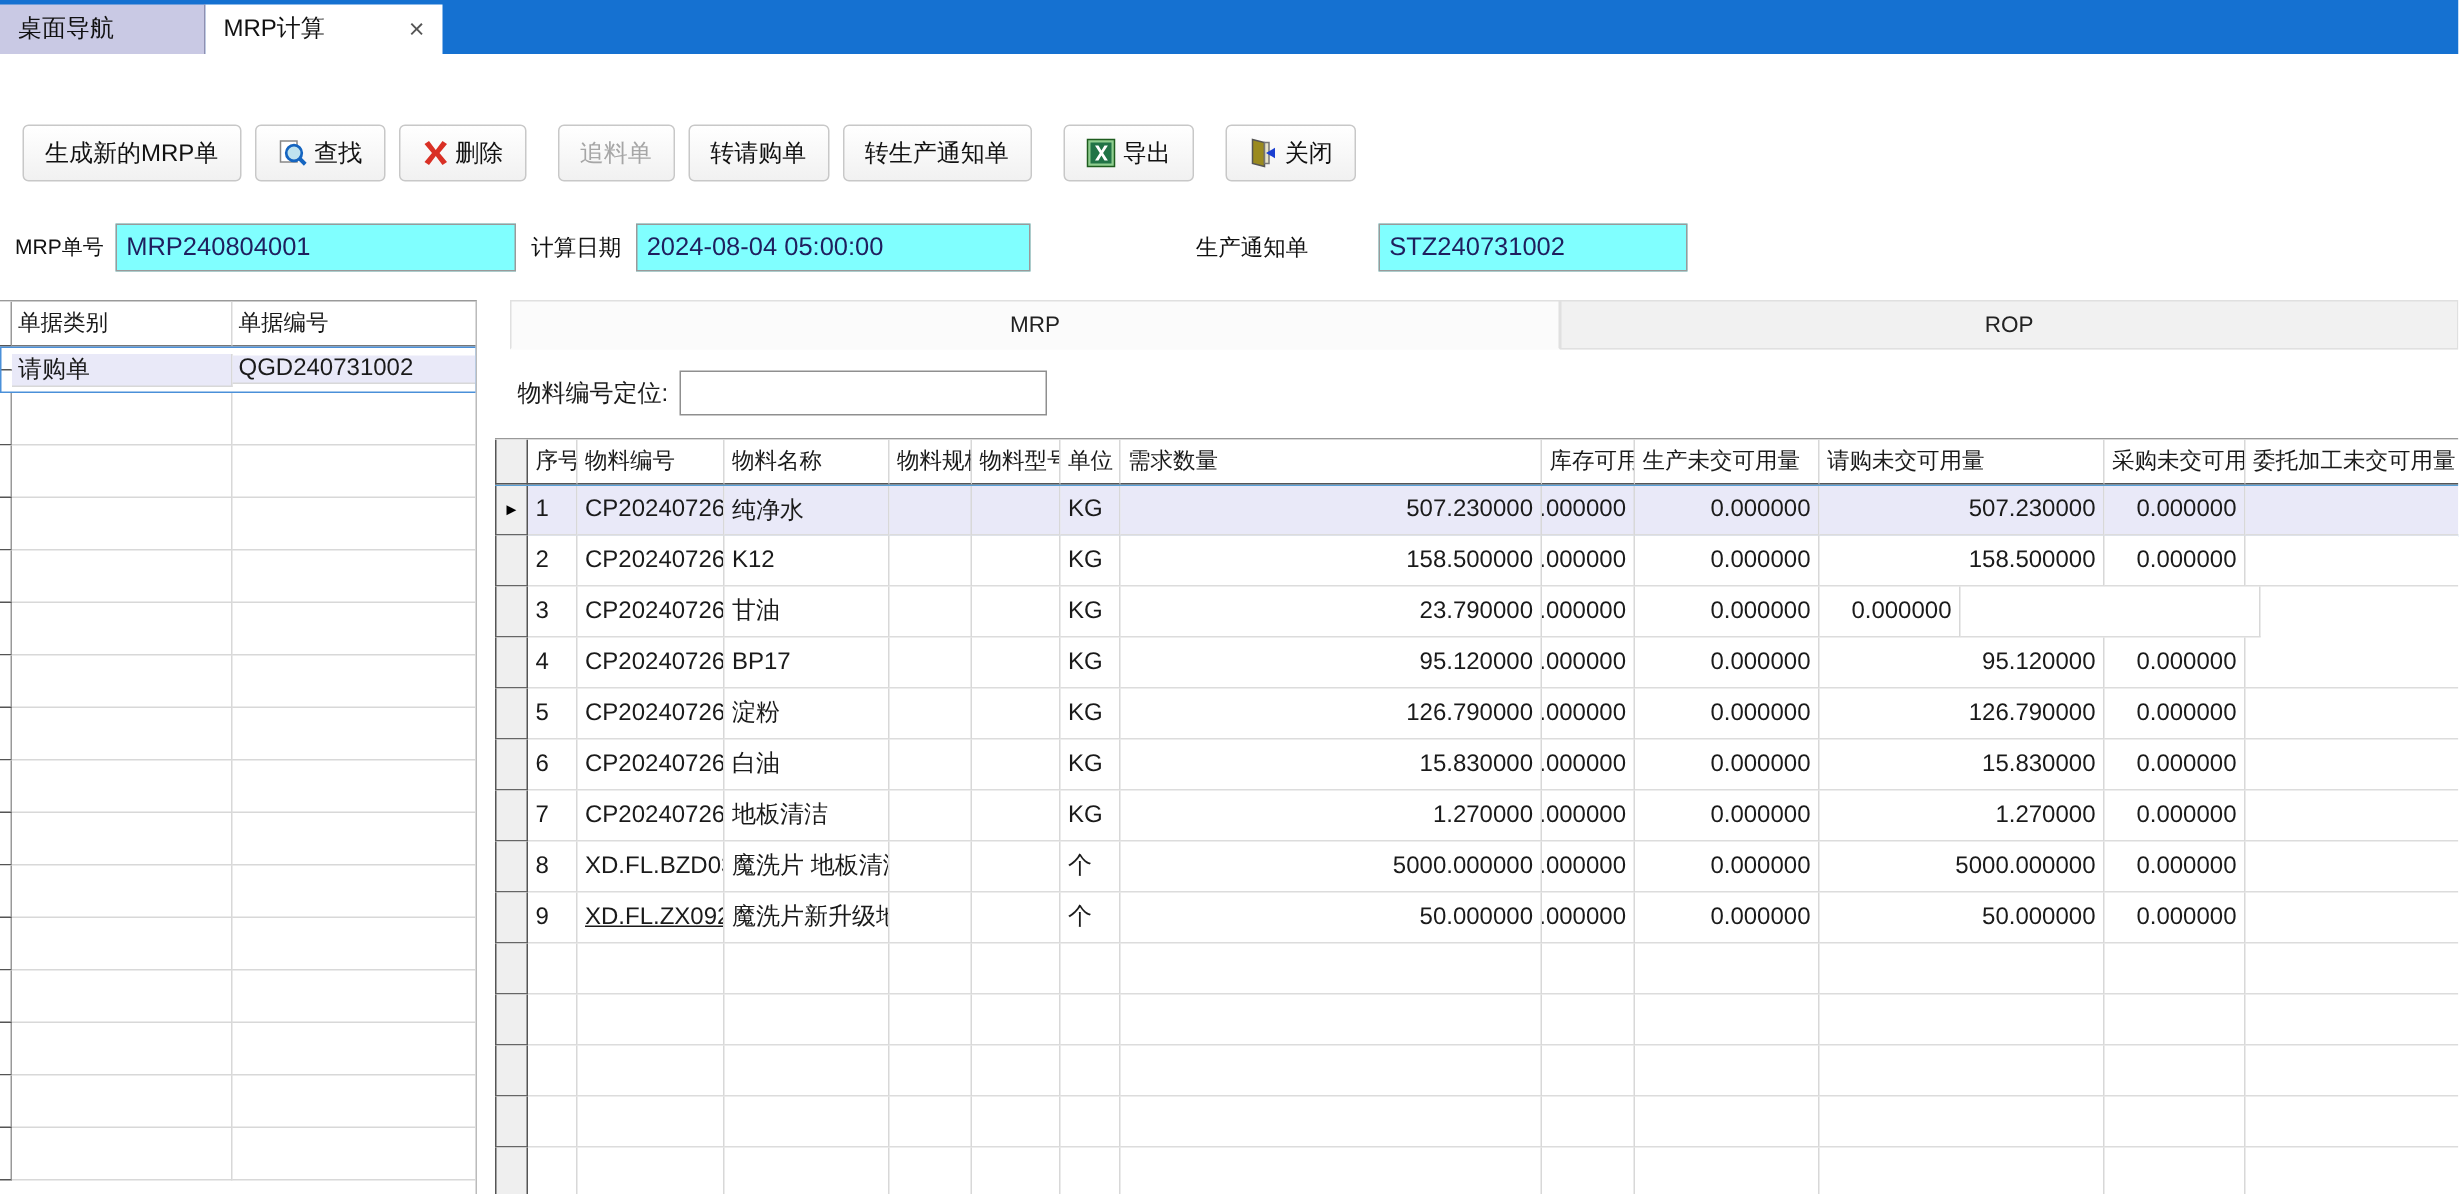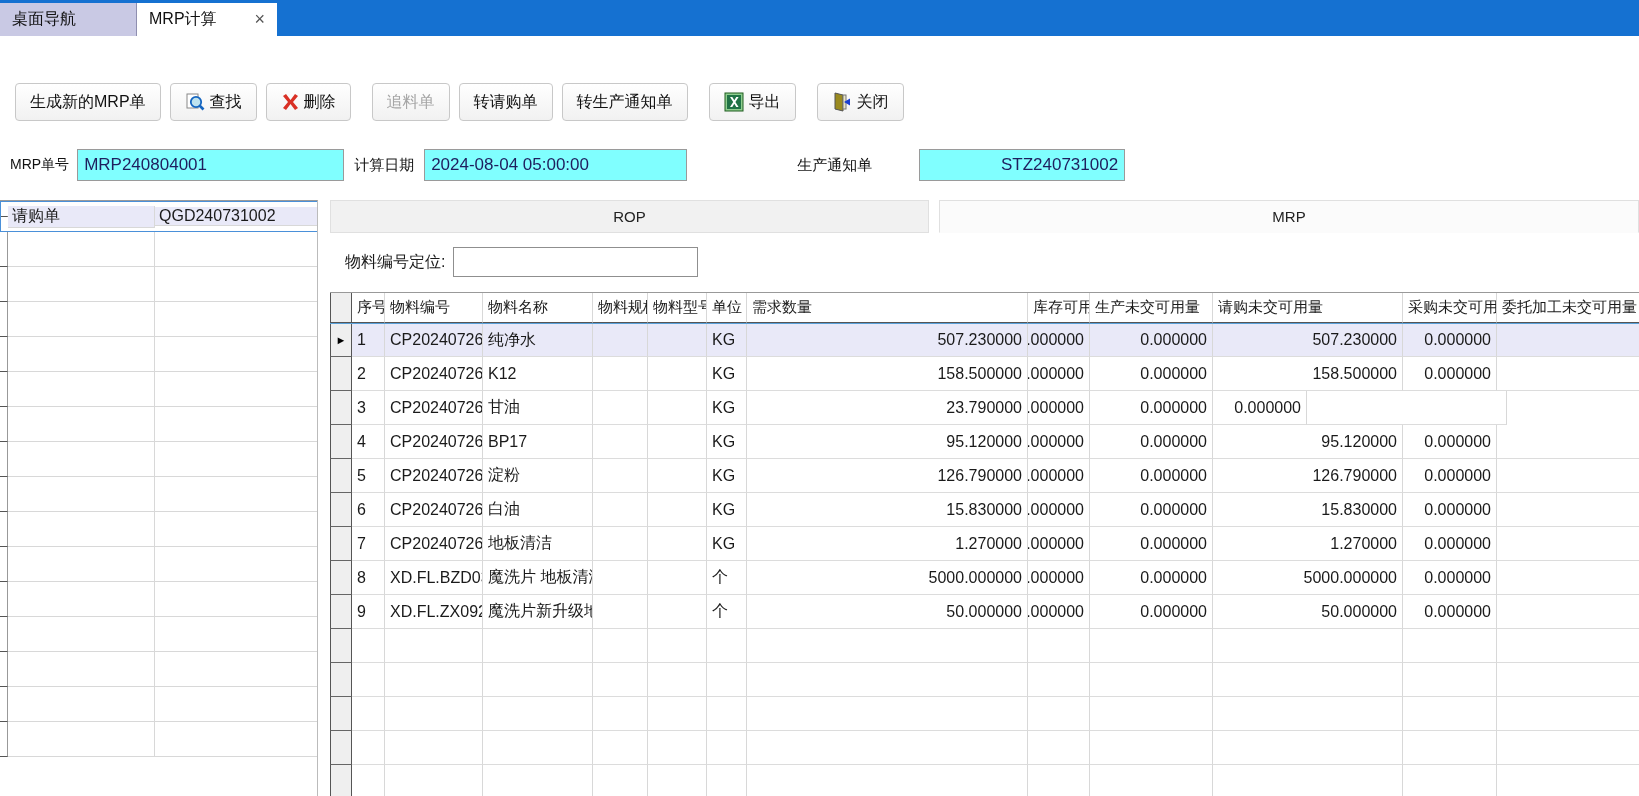--- a/index.html
+++ b/index.html
@@ -4,21 +4,21 @@
 <style>
   * { box-sizing: border-box; margin: 0; padding: 0; }
   html,body { width:1639px; height:796px; overflow:hidden; background:#fff;
     font-family:"Liberation Sans","DejaVu Sans",sans-serif; color:#1a1a1a; }
   .screen { position:relative; width:1639px; height:796px; background:#fff; }
 
   
   .titlebar { position:absolute; left:0; top:0; width:1639px; height:36px; background:#1571d1; }
   .tab { position:absolute; top:3px; height:33px; display:flex; align-items:center; padding:0 12px; font-size:16px; cursor:default; }
   .tab-inactive { left:0; width:137px; background:#c9c9e4; border-right:1px solid #8f8fb0; color:#111; }
-  .tab-active { left:137px; width:140px; background:#ffffff; color:#111; }
+  .tab-active { left:137px; width:158px; background:#ffffff; color:#111; }
   .tab-close { margin-left:auto; color:#555; font-size:18px; padding-left:18px; }
 
   
   .toolbar { position:absolute; left:15px; top:82px; height:40px; display:flex; align-items:center; }
   .tbtn { height:38px; display:flex; align-items:center; gap:5px; padding:0 14px; margin-right:9px;
     background:linear-gradient(#ffffff,#f1f1f1); border:1px solid #c8c8c8; border-radius:4px;
     font-size:16px; color:#111; white-space:nowrap; }
   .tbtn.gap-before { margin-left:12px; }
   .tbtn.disabled { color:#a6a6a6; }
   .tbtn svg { display:block; }
@@ -26,21 +26,21 @@
   
   .fieldsrow { position:absolute; left:0; top:148px; height:34px; display:flex; align-items:center; }
   .flabel { font-size:15px; color:#111; white-space:nowrap; }
   .finput { height:32px; background:#80ffff; border:1px solid #9a9a9a; color:#1f1f5e;
     font-size:17px; padding:0 6px; font-family:inherit; }
   #mrp-label { margin-left:10px; font-size:14px; }
   #mrp-input { margin-left:8px; width:267px; }
   #date-label { margin-left:10px; }
   #date-input { margin-left:10px; width:263px; }
   #notice-label { margin-left:110px; }
-  #notice-input { margin-left:47px; width:206px;text-align:right; }
+  #notice-input { margin-left:47px; width:206px; }
 
   
   .left-panel { position:absolute; left:0; top:200px; width:318px; height:596px;
     border-top:1px solid #9a9a9a; border-right:1px solid #bbb; overflow:hidden; }
   .lp-row { display:flex; width:318px; }
   .lp-sel { width:8px; flex:0 0 8px; background:#fff; border-bottom:1px solid #555; border-right:1px solid #999; }
   .lp-c1 { width:147px; flex:0 0 147px; }
   .lp-c2 { width:163px; flex:0 0 163px; }
   .lp-cell { display:flex; align-items:center; padding:0 4px; font-size:16px; white-space:nowrap; overflow:hidden;
     border-right:1px solid #d8d8d8; border-bottom:1px solid #d8d8d8; }
@@ -153,20 +153,25 @@
   <div class="fieldsrow">
     <span class="flabel" id="mrp-label">MRP单号</span>
     <input class="finput" id="mrp-input" value="MRP240804001" style="">
     <span class="flabel" id="date-label">计算日期</span>
     <input class="finput" id="date-input" value="2024-08-04 05:00:00" style="">
     <span class="flabel" id="notice-label">生产通知单</span>
     <input class="finput" id="notice-input" value="STZ240731002" style="">
   </div>
 
   <div class="left-panel">
+    <div class="lp-row lp-head">
+      <div class="lp-sel"></div>
+      <div class="lp-cell lp-c1">单据类别</div>
+      <div class="lp-cell lp-c2">单据编号</div>
+    </div>
     <div id="lp-body">
         <div class="lp-row lp-data selected">
           <div class="lp-sel"></div>
           <div class="lp-cell lp-c1">请购单</div>
           <div class="lp-cell lp-c2">QGD240731002</div>
         </div>
         <div class="lp-row lp-empty">
           <div class="lp-sel"></div>
           <div class="lp-cell lp-c1"></div>
           <div class="lp-cell lp-c2"></div>
@@ -239,25 +244,25 @@
         <div class="lp-row lp-empty">
           <div class="lp-sel"></div>
           <div class="lp-cell lp-c1"></div>
           <div class="lp-cell lp-c2"></div>
         </div>
       </div>
   </div>
 
   <div class="main-panel">
     <div class="subtabs">
+      <div class="subtab active">
+        <span>MRP</span>
+      </div>
       <div class="subtab inactive">
         <span>ROP</span>
-      </div>
-      <div class="subtab active">
-        <span>MRP</span>
       </div>
     </div>
     <div class="locator">
       <span class="locator-label">物料编号定位:</span>
       <input class="locator-input" value="" style="">
     </div>
     <div class="grid" id="main-grid">
         <div class="g-row g-head">
           <div class="g-selcell"></div>
           <div class="g-cell" style="flex: 0 0 33px; width: 33px;">序号</div>
@@ -390,21 +395,21 @@
           <div class="g-cell num" style="flex: 0 0 281px; width: 281px;">5000.000000</div>
           <div class="g-cell num clipL-1" style="flex: 0 0 62px; width: 62px;">0.000000</div>
           <div class="g-cell num" style="flex: 0 0 123px; width: 123px;">0.000000</div>
           <div class="g-cell num" style="flex: 0 0 190px; width: 190px;">5000.000000</div>
           <div class="g-cell num clipL-2" style="flex: 0 0 94px; width: 94px;">0.000000</div>
           <div class="g-cell" style="flex: 0 0 200px; width: 200px;"></div>
         </div>
         <div class="g-row g-data">
           <div class="g-selcell"></div>
           <div class="g-cell" style="flex: 0 0 33px; width: 33px;">9</div>
-          <div class="g-cell" style="flex: 0 0 98px; width: 98px;">XD.FL.ZX092</div>
+          <div class="g-cell" style="flex: 0 0 98px; width: 98px; text-decoration: underline;">XD.FL.ZX092</div>
           <div class="g-cell" style="flex: 0 0 110px; width: 110px;">魔洗片新升级地板</div>
           <div class="g-cell" style="flex: 0 0 55px; width: 55px;"></div>
           <div class="g-cell" style="flex: 0 0 59px; width: 59px;"></div>
           <div class="g-cell" style="flex: 0 0 40px; width: 40px;">个</div>
           <div class="g-cell num" style="flex: 0 0 281px; width: 281px;">50.000000</div>
           <div class="g-cell num clipL-1" style="flex: 0 0 62px; width: 62px;">0.000000</div>
           <div class="g-cell num" style="flex: 0 0 123px; width: 123px;">0.000000</div>
           <div class="g-cell num" style="flex: 0 0 190px; width: 190px;">50.000000</div>
           <div class="g-cell num clipL-2" style="flex: 0 0 94px; width: 94px;">0.000000</div>
           <div class="g-cell" style="flex: 0 0 200px; width: 200px;"></div>

